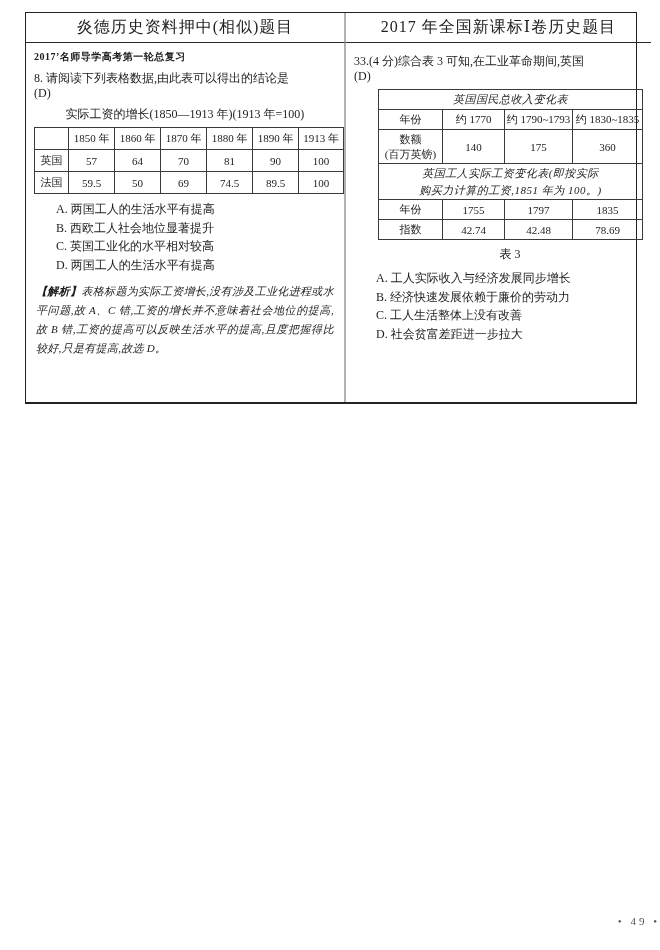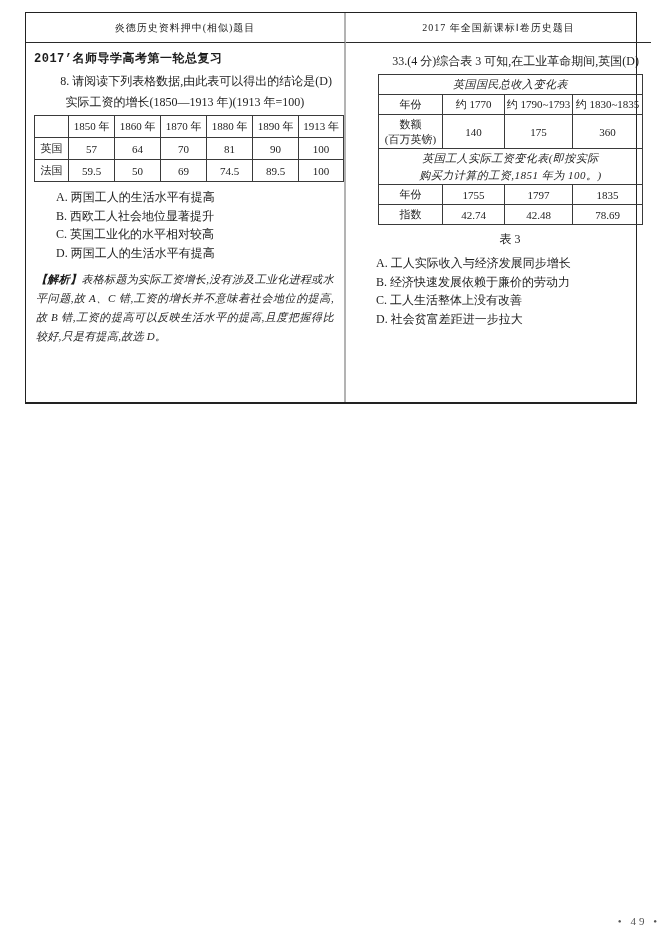--- a/index.html
+++ b/index.html
@@ -17,36 +17,35 @@
     width:612px; height:392px;
     border:1.5px solid #222;
     border-bottom-width:2.5px;
     display:grid;
     grid-template-columns:320px 1fr;
     grid-template-rows:30px 1fr;
     background:#fff;
   }
   .hdr {
     display:flex; align-items:center; justify-content:center;
-    font-size:10px; letter-spacing:1px;
+    font-size:16px; letter-spacing:1px;
     border-bottom:1.5px solid #2a2a2a;
     color:#222;
-    font-family:Liberation Serif, serif;
   }
   .hdr-left { border-right:2px solid #b3b3b3; }
   .col { padding:4px 8px 0 8px; font-size:12px; }
   .col-left { border-right:2px solid #b3b3b3; }
   .book-title {
-    font-family:Liberation Mono, monospace;
-    font-weight:bold; font-size:12px;
+    font-family:Liberation Serif, serif;
+    font-weight:bold; font-size:10px;
     margin-top:3px; letter-spacing:0.5px;
   }
   .q-line {
-    display:flex; justify-content:flex-end;
-    margin-top:7px; line-height:15px;
+    display:flex; justify-content:flex-start;
+    margin-top:7px; line-height:15px;flex-direction:column;
   }
   .q-line .answer { padding-right:4px; }
   .tbl-title { text-align:center; margin-top:5px; font-size:12px; }
   table { border-collapse:collapse; table-layout:fixed; }
   td {
     border:1px solid #3a3a3a;
     text-align:center; vertical-align:middle;
     font-size:11px; color:#222;
     padding:0 1px;
   }

